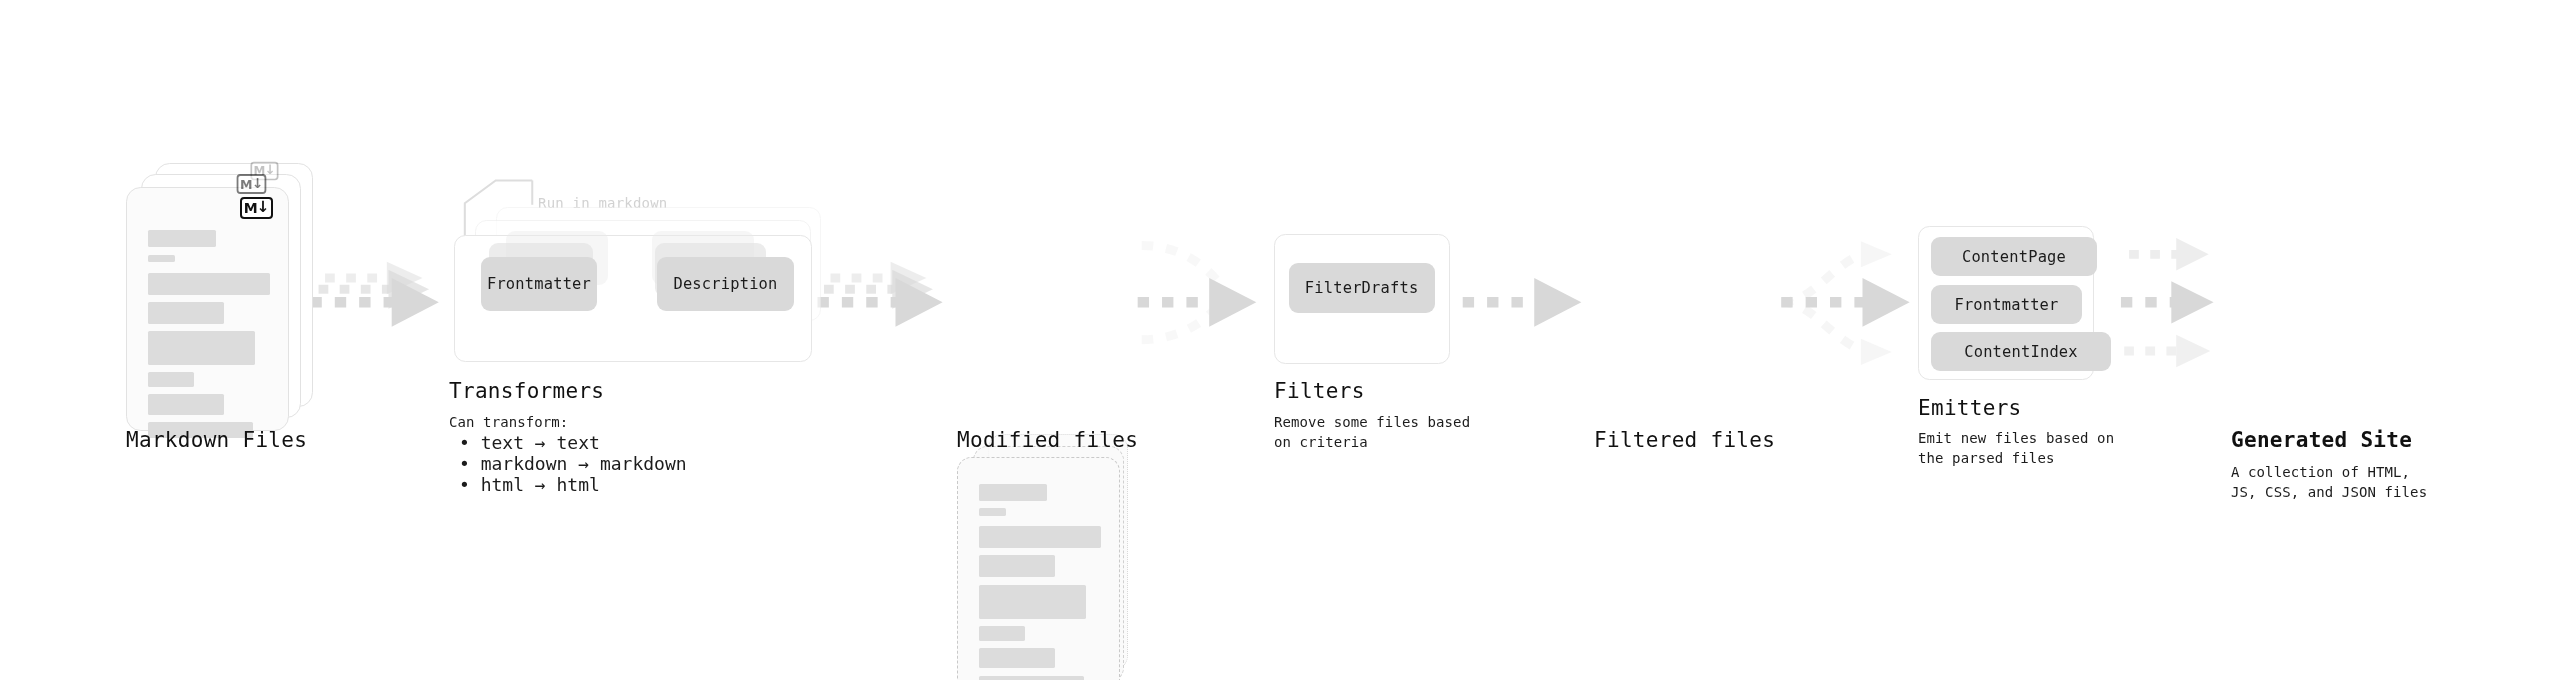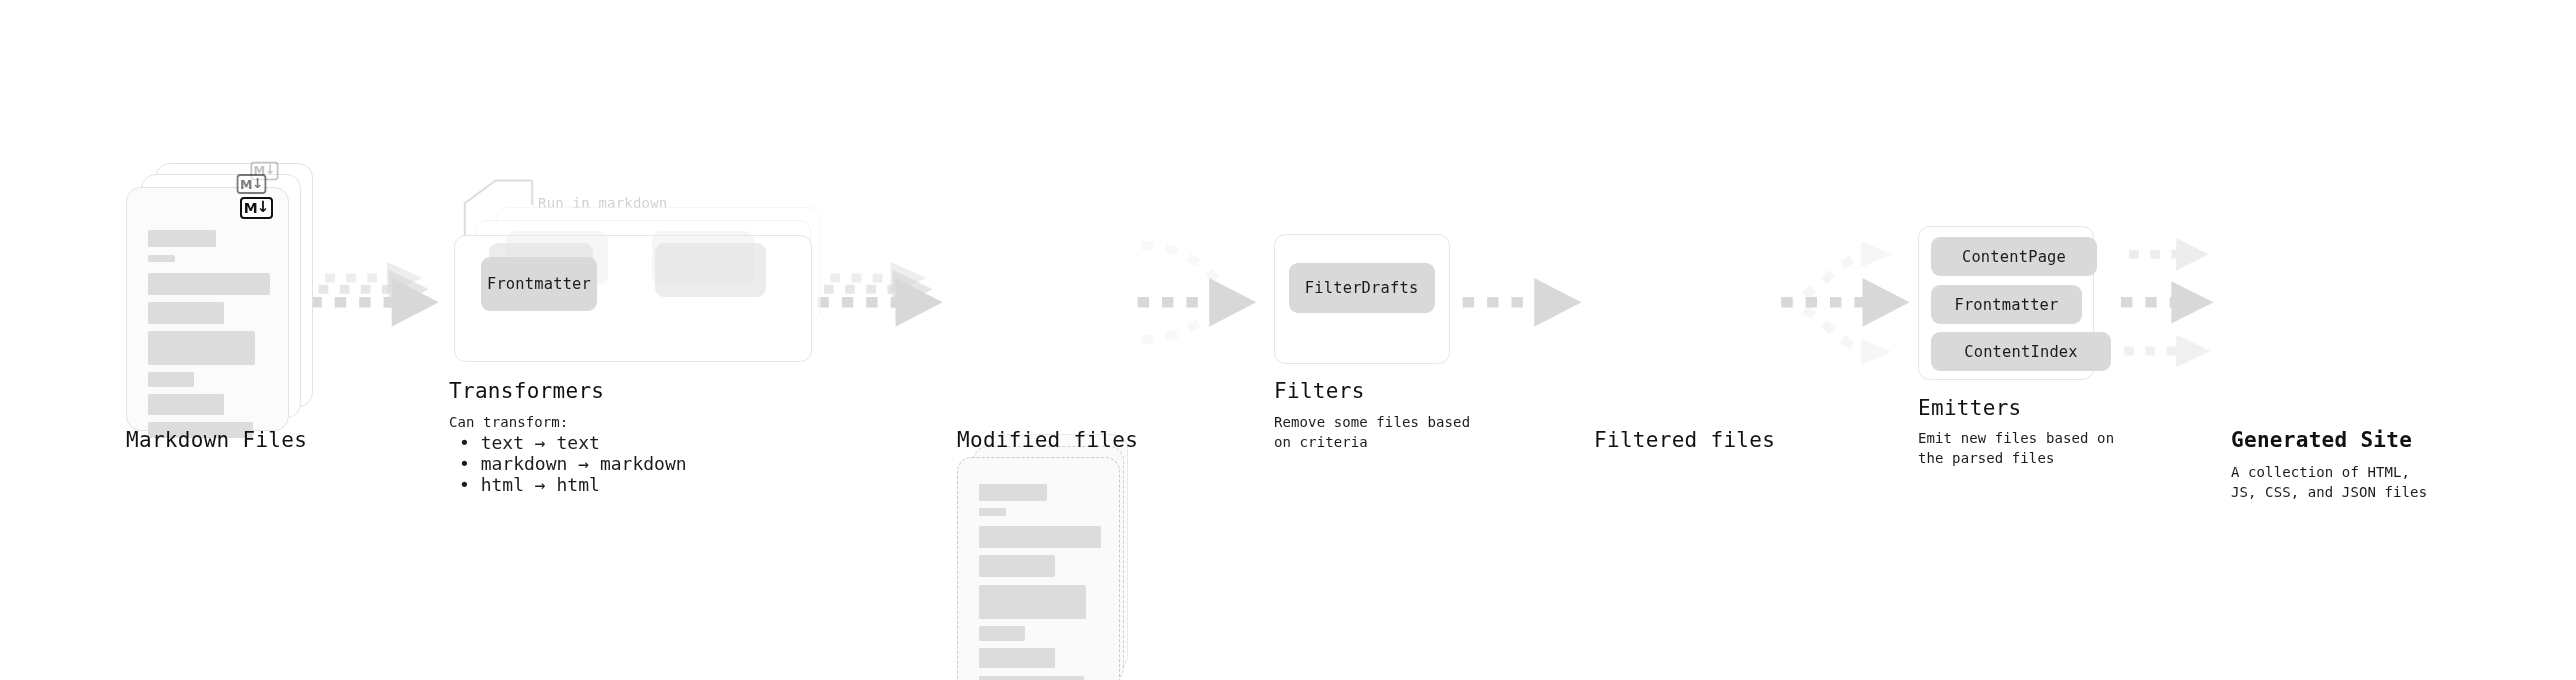--- a/index.html
+++ b/index.html
@@ -230,20 +230,23 @@
     <div class="group" style="left:6.5px;top:28px;width:358px;height:127px;"></div>
 
     <div class="chip g1" style="left:59px;top:24.4px;width:102px;height:54px;opacity:.45;"></div>
     <div class="chip g2" style="left:42px;top:36px;width:104px;height:54px;opacity:.65;"></div>
     <div class="chip" style="left:21px;top:50px;width:116px;height:54px;margin-left:13px;">
       <span>Frontmatter</span>
     </div>
 
     <div class="chip g1" style="left:205px;top:24.4px;width:102px;height:54px;opacity:.45;"></div>
     <div class="chip g2" style="left:208px;top:36px;width:111px;height:54px;opacity:.65;"></div>
+    <div class="chip" style="left:210px;top:50px;width:137px;height:54px;">
+      <span>Description</span>
+    </div>
   </div>
 
   <div class="title" style="left:449px;top:379px;">Transformers</div>
   <div class="subtitle" style="left:449px;top:413px;">Can transform:</div>
   <div class="bullets" style="left:459px;top:433px;">• text → text</div>
   <div class="bullets" style="left:459px;top:454px;">• markdown → markdown</div>
   <div class="bullets" style="left:459px;top:475px;">• html → html</div>
 
   <div class="node doc-stack" style="left:957px;top:163px;width:191px;height:268px;">
     <div class="doc dotted" style="left:31px;top:3.3px;width:140px;height:236px;opacity:.7;"></div>

